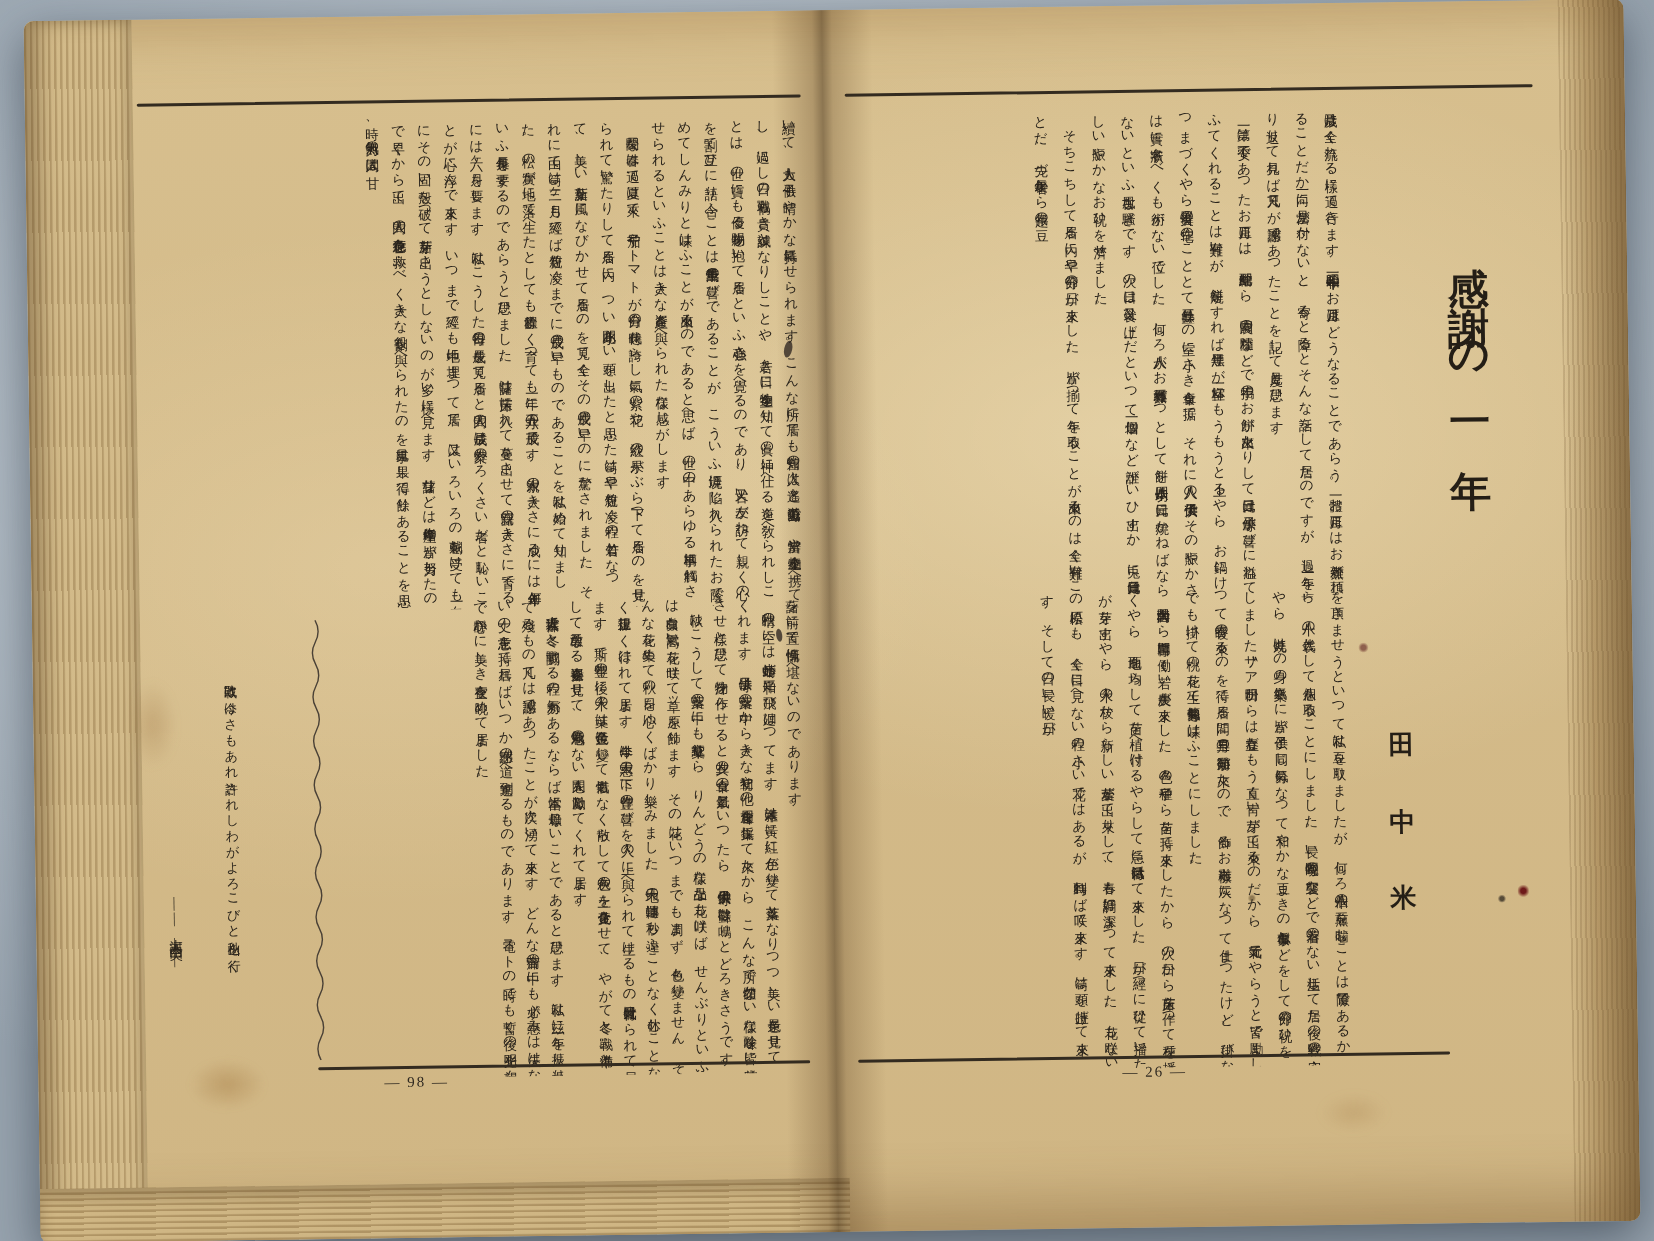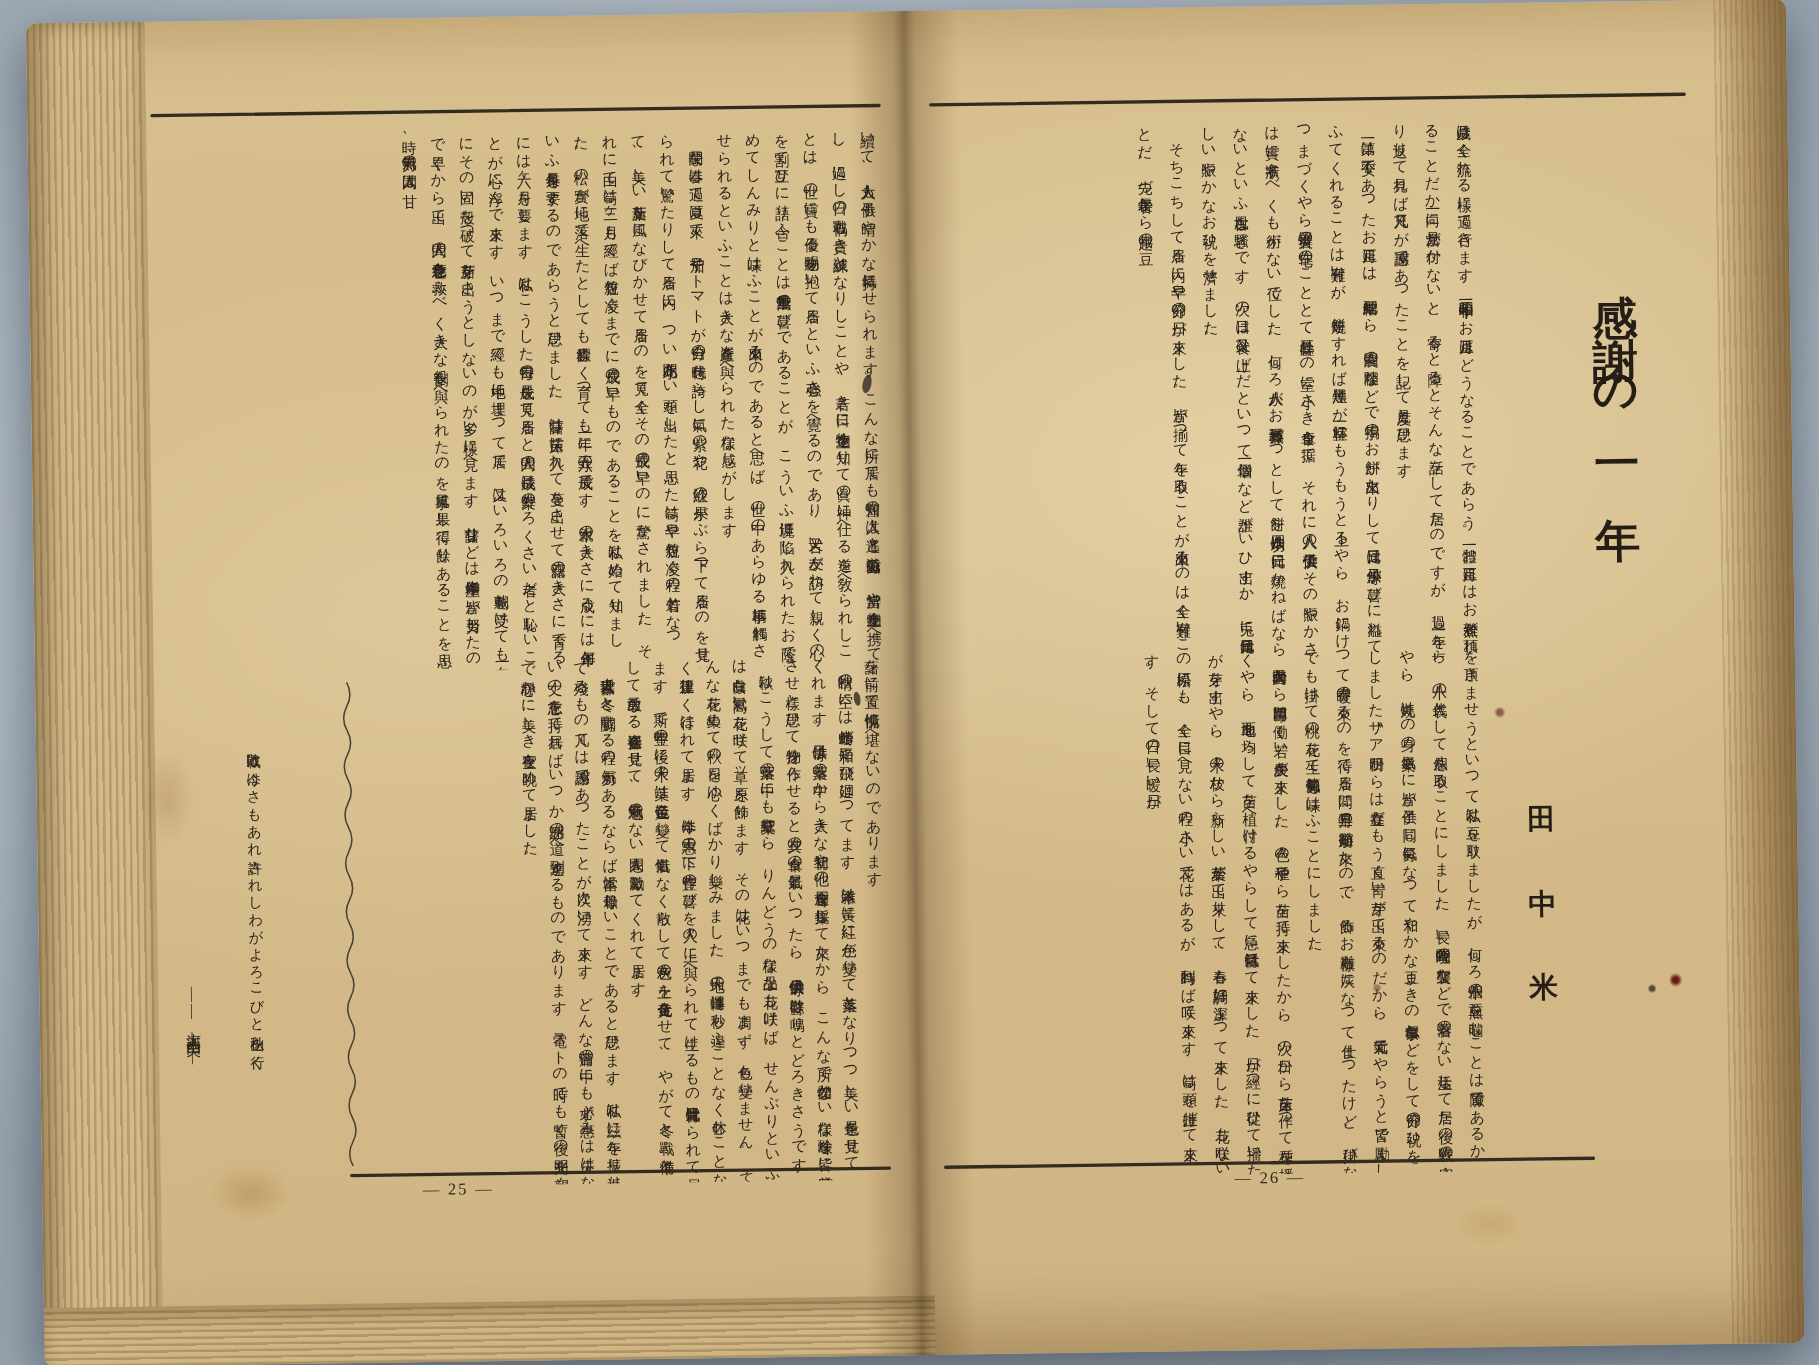--- a/index.html
+++ b/index.html
@@ -91,21 +91,21 @@
 　秋はこうして落葉の中にも草紅葉やら、りんどうの樣な上品な花も咲けば、せんぶりといふ藥草は眞白な氣高い花を咲せて草ッ原を飾ります。その花はいつまでも凋まず、色も變りません。そんな花を集めて秋の日を心ゆくばかり樂しみました。天地の運轉は秒も違ふことなく休むことなく規律正しく行はれて居ます。今年は天惠の下に豐作の喜びを人々の上に與へられて生けるもの皆元氣付けられて居ます。斯て豐年の後に木々の葉は黃金色に變じて惜氣もなく散らして灰色の土を黃金化させて、やがて冬と戰ふ準備として勇敢なる素裸姿を見せて、意氣地のない人間を激勵してくれて居ます。
 　人世素裸で冬と戰鬪する程の氣力があるならば本當に賴母しいことであると思ひます。私は玆に一年を振り返りて殘るもの凡ては感謝であつたことが次々に湧いて來ます。どんな苦痛の中にも必ず惠みは失はない丈の意志を持て居ればいつか感謝の道へ到達するものであります。電ストの時でも暫く後の光明を望んで心靜かに美しき夜空を眺めて居ました。</div>
       <div class="wavy">
         <svg width="14" height="440" viewBox="0 0 14 440">
           <path d="M7 0 Q13 11 7 22 T7 44 T7 66 T7 88 T7 110 T7 132 T7 154 T7 176 T7 198 T7 220 T7 242 T7 264 T7 286 T7 308 T7 330 T7 352 T7 374 T7 396 T7 418 T7 440" fill="none" stroke="#4a4136" stroke-width="1.4"></path>
         </svg>
       </div>
       <div class="tanka">敗戰は今はさもあれ許されしわがよろこびと秋山を行く</div>
       <div class="signature">――大河內由芙――</div>
       <div class="rule rl-bottom"></div>
-      <div class="page-number pn-left">― 25 ―</div>
+      <div class="page-number pn-left">― 98 ―</div>
     </div>
 
     <div class="page page-right">
       <div class="rule rr-top"></div>
       <div class="article-title">感謝の一年</div>
       <div class="article-author">田中米</div>
       <div class="band band-top-r">歲月は全く流れる樣に過て行きます。昭和二十一年のお正月はどうなることであらう。一體お正月にはお雜煮が頂れることだか一向に見當が付かないと、寄ると障るとそんな話をして居たのですが、過し一年を振り返りて見れば只凡てが感謝であつたことを記して見度と思ひます。
 　第一は不安であつたお正月には、配給糯やら、農園の陸糯などで手搗のお餅が出來たりして元日は子供等が喜びに溢れて手傳ふてくれることは有難いが、餅燒をすれば黑煙りが室一杯にもうもうと上るやら、お鍋にけつまづくやら罹災者の住宅のこととて三疊餘りの室に小さき食卓を据て、それに八人の大供子供でその賑やかさは實に名狀すべくも術がない位でした。何しろ八人がお雜煮三杯づつとして餅を四十八切は元日に燒かねばならないといふ古風な騷ぎです。次の日は又食ひ上げだといつて一個增しなど誰がいひ出すか、兎に角元日は樂しい賑やかなお祝ひを濟せました。
 　そちこちして居る內に早や節分の日が來ました。皆が揃つて年を取ることが出來るのは全く有難いことだ、先づ年長者から年越の豆</div>
       <div class="band band-bottom-r">を頂きませうといつて私は豆を取りましたが、何しろ八十個の煎豆を噛むことは冒險であるから、八十の代表として八個を取ることにしました。長い間每晩の空襲などで落着のない生活して居た後の終戰の安心やら、丸燒けの身の氣樂さに皆が子供と同じ氣分になつて和やかな豆まきの眞似事などをして節分の祝ひをしました〝サア明日からは立春だもう直く靑い芽が出て來るのだから、元氣でやらうと皆で勵まし合つて春暖の來るのを待て居る間に早三月の雛節句が來たので、飾るお雛樣も灰になつて仕まつたけど、掛びなでも掛けて桃の花を生て節句氣分を味はふことにしました。

